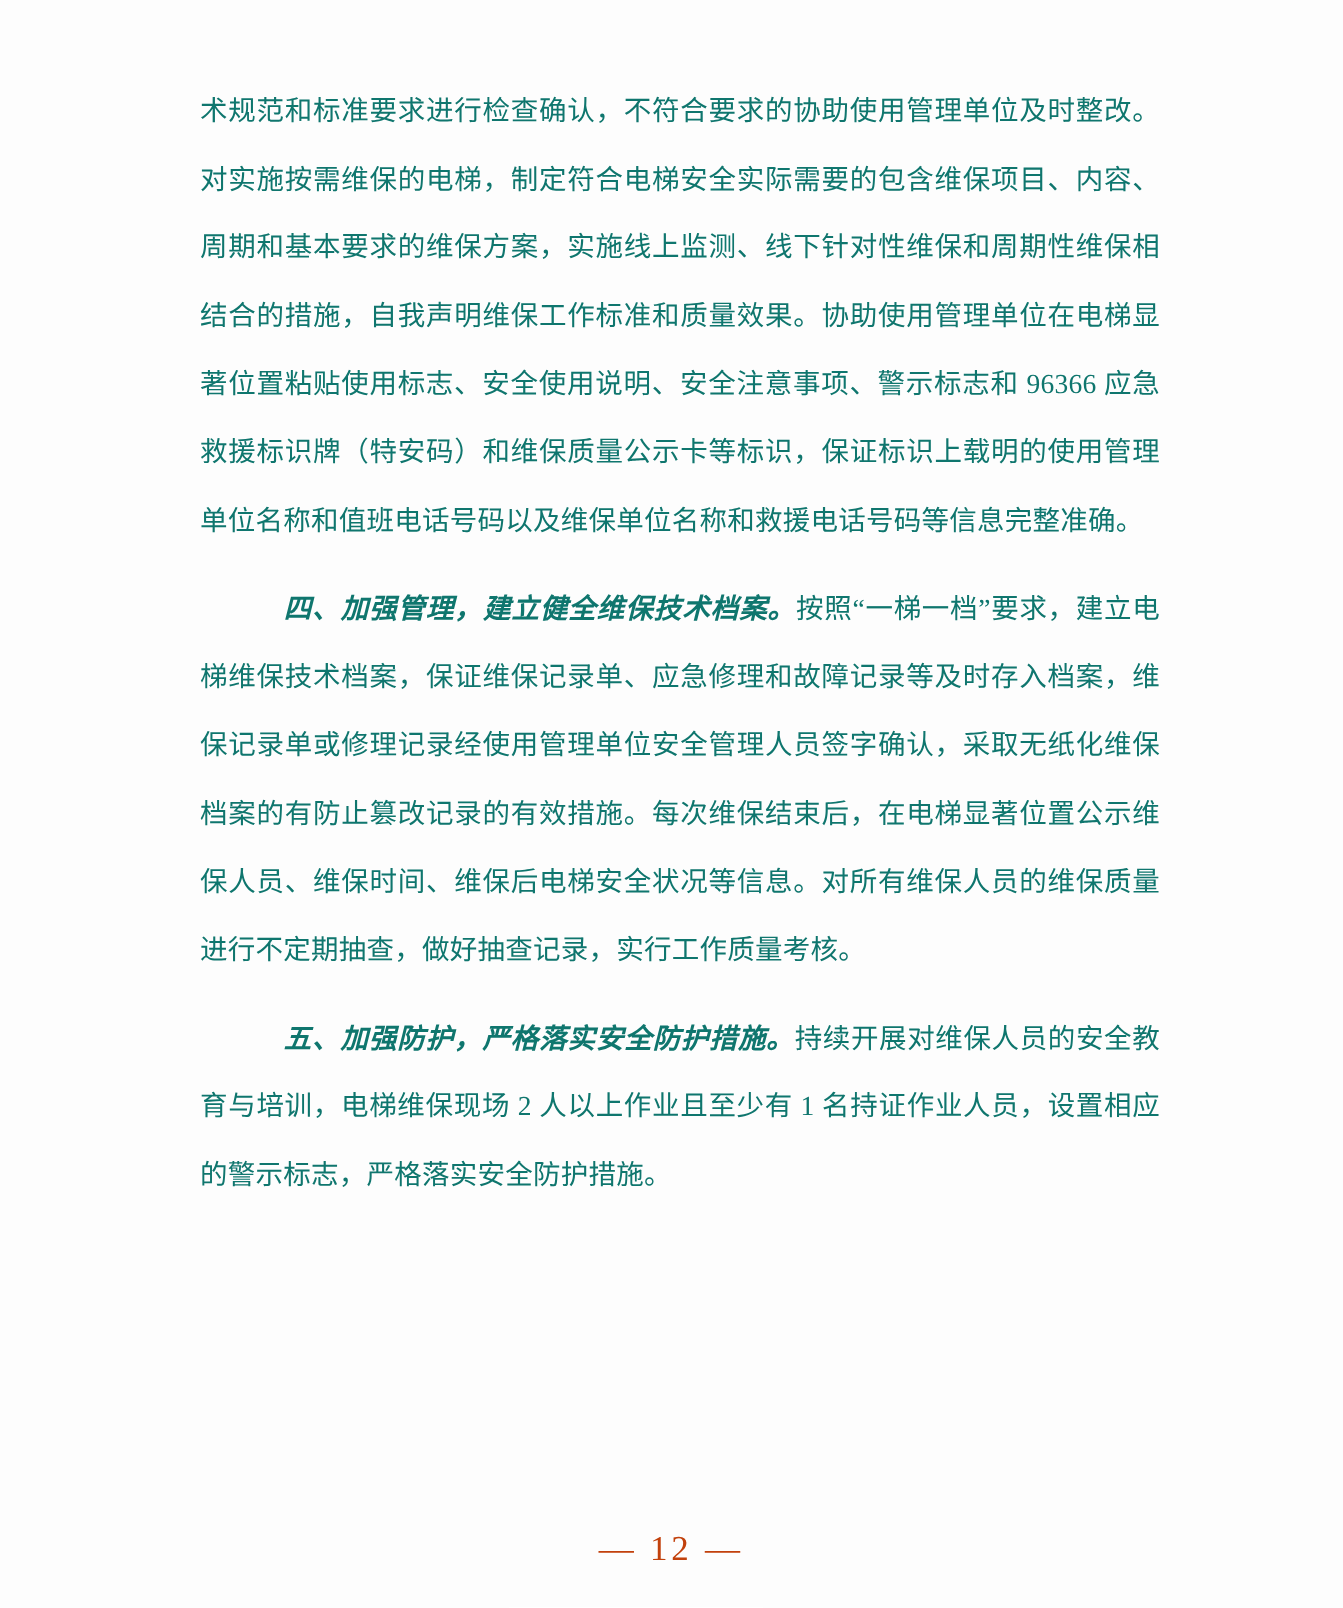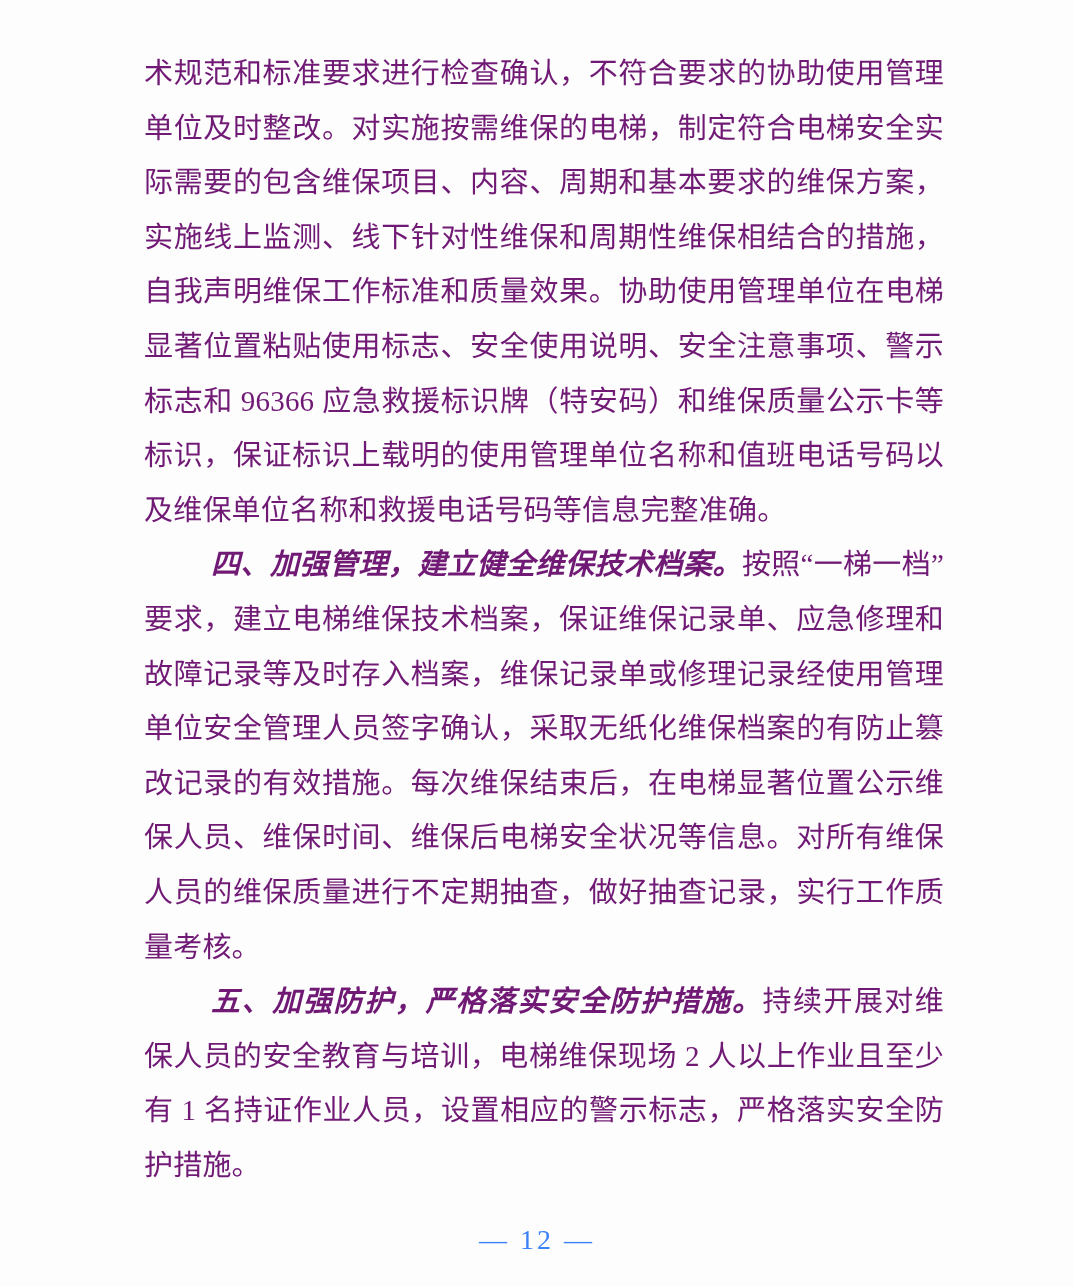--- a/index.html
+++ b/index.html
@@ -21,24 +21,24 @@
 
   
   #doc-body {
     position: absolute;
     left: 144px;
     top: 46px;
     width: 800px;
   }
 
   .para {
-    margin: 0;
-    font-size: 29px;
+    margin: 16px;
+    font-size: 22px;
     line-height: 54.6px;
-    color: #701a75;
+    color: #0f766e;
     text-align: justify;
     text-align-last: left;
     text-justify: inter-character;
     letter-spacing: 0.2px;
     -webkit-font-smoothing: antialiased;
   }
   .para + .para { margin-top: 0; }
 
   .indent { text-indent: 67px; }
 
@@ -53,21 +53,21 @@
   #page-footer {
     position: absolute;
     left: 0;
     top: 1224px;
     width: 1074px;
     text-align: center;
   }
   #folio {
     display: inline-block;
     font-size: 28px;
-    color: #3b82f6;
+    color: #c2410c;
     letter-spacing: 3px;
     font-family: "Liberation Serif", "DejaVu Serif", serif;
   }
 
   
   #watermark {
     position: absolute;
     left: 14px;
     top: 1243px;
     display: flex;

